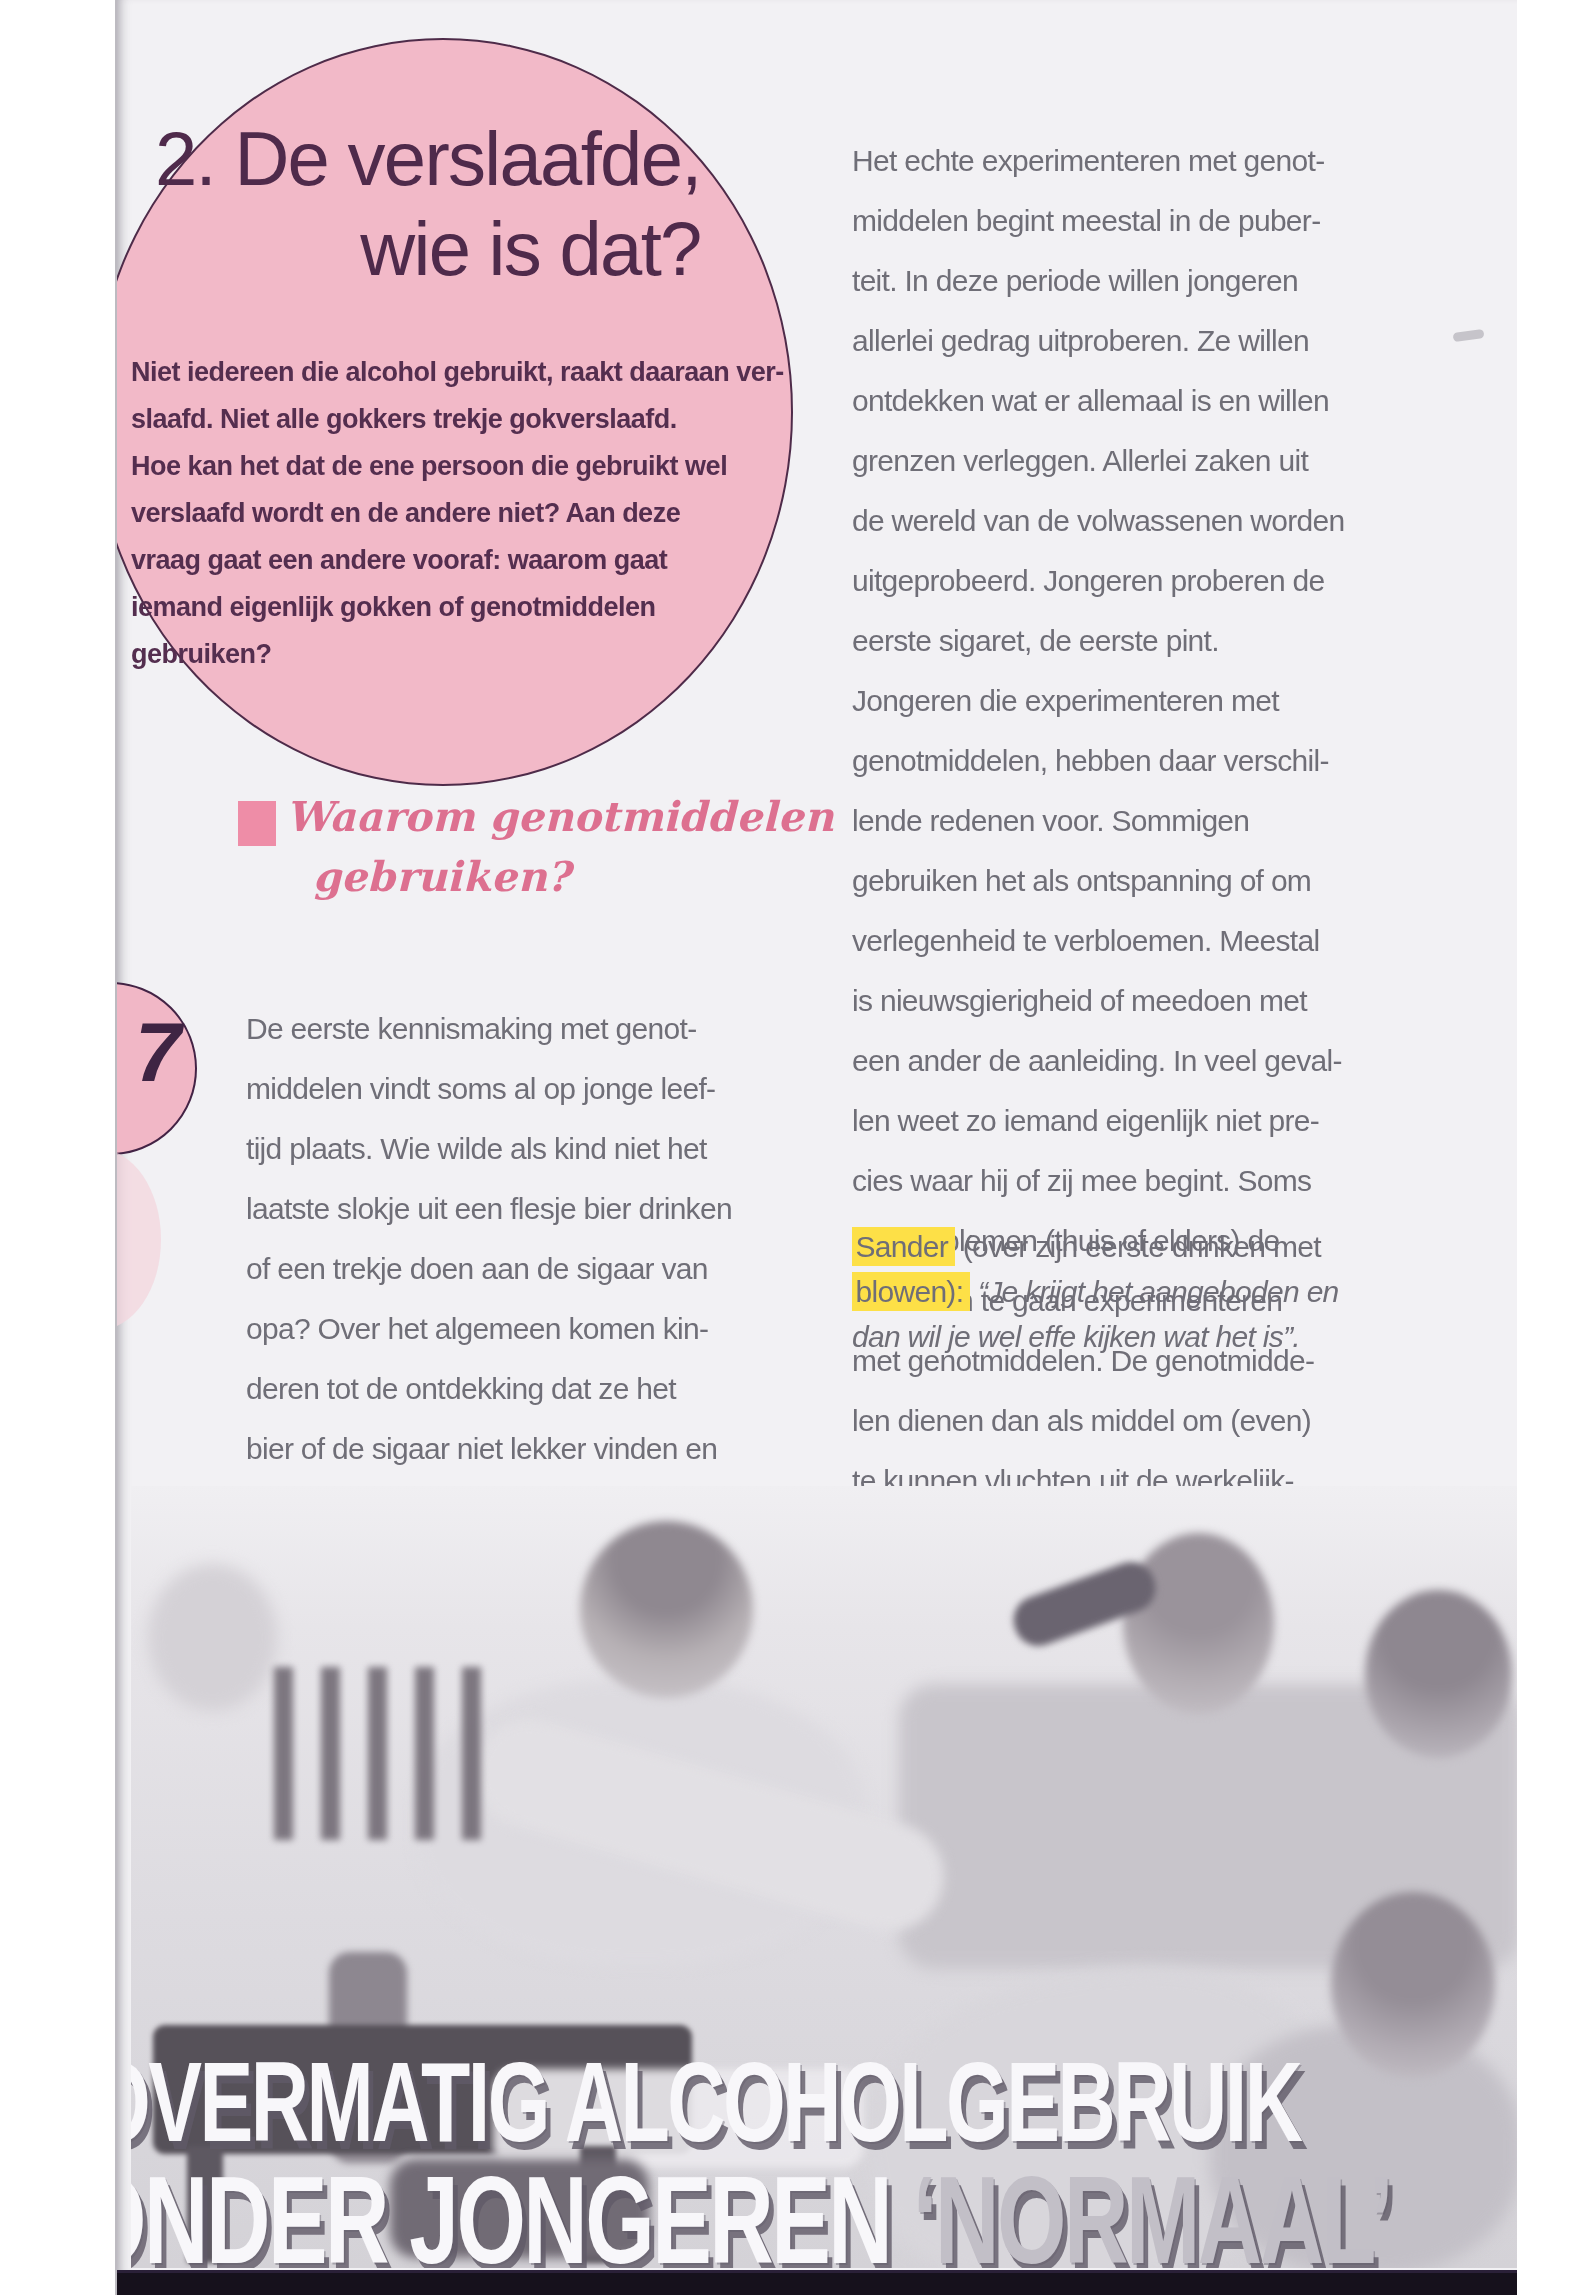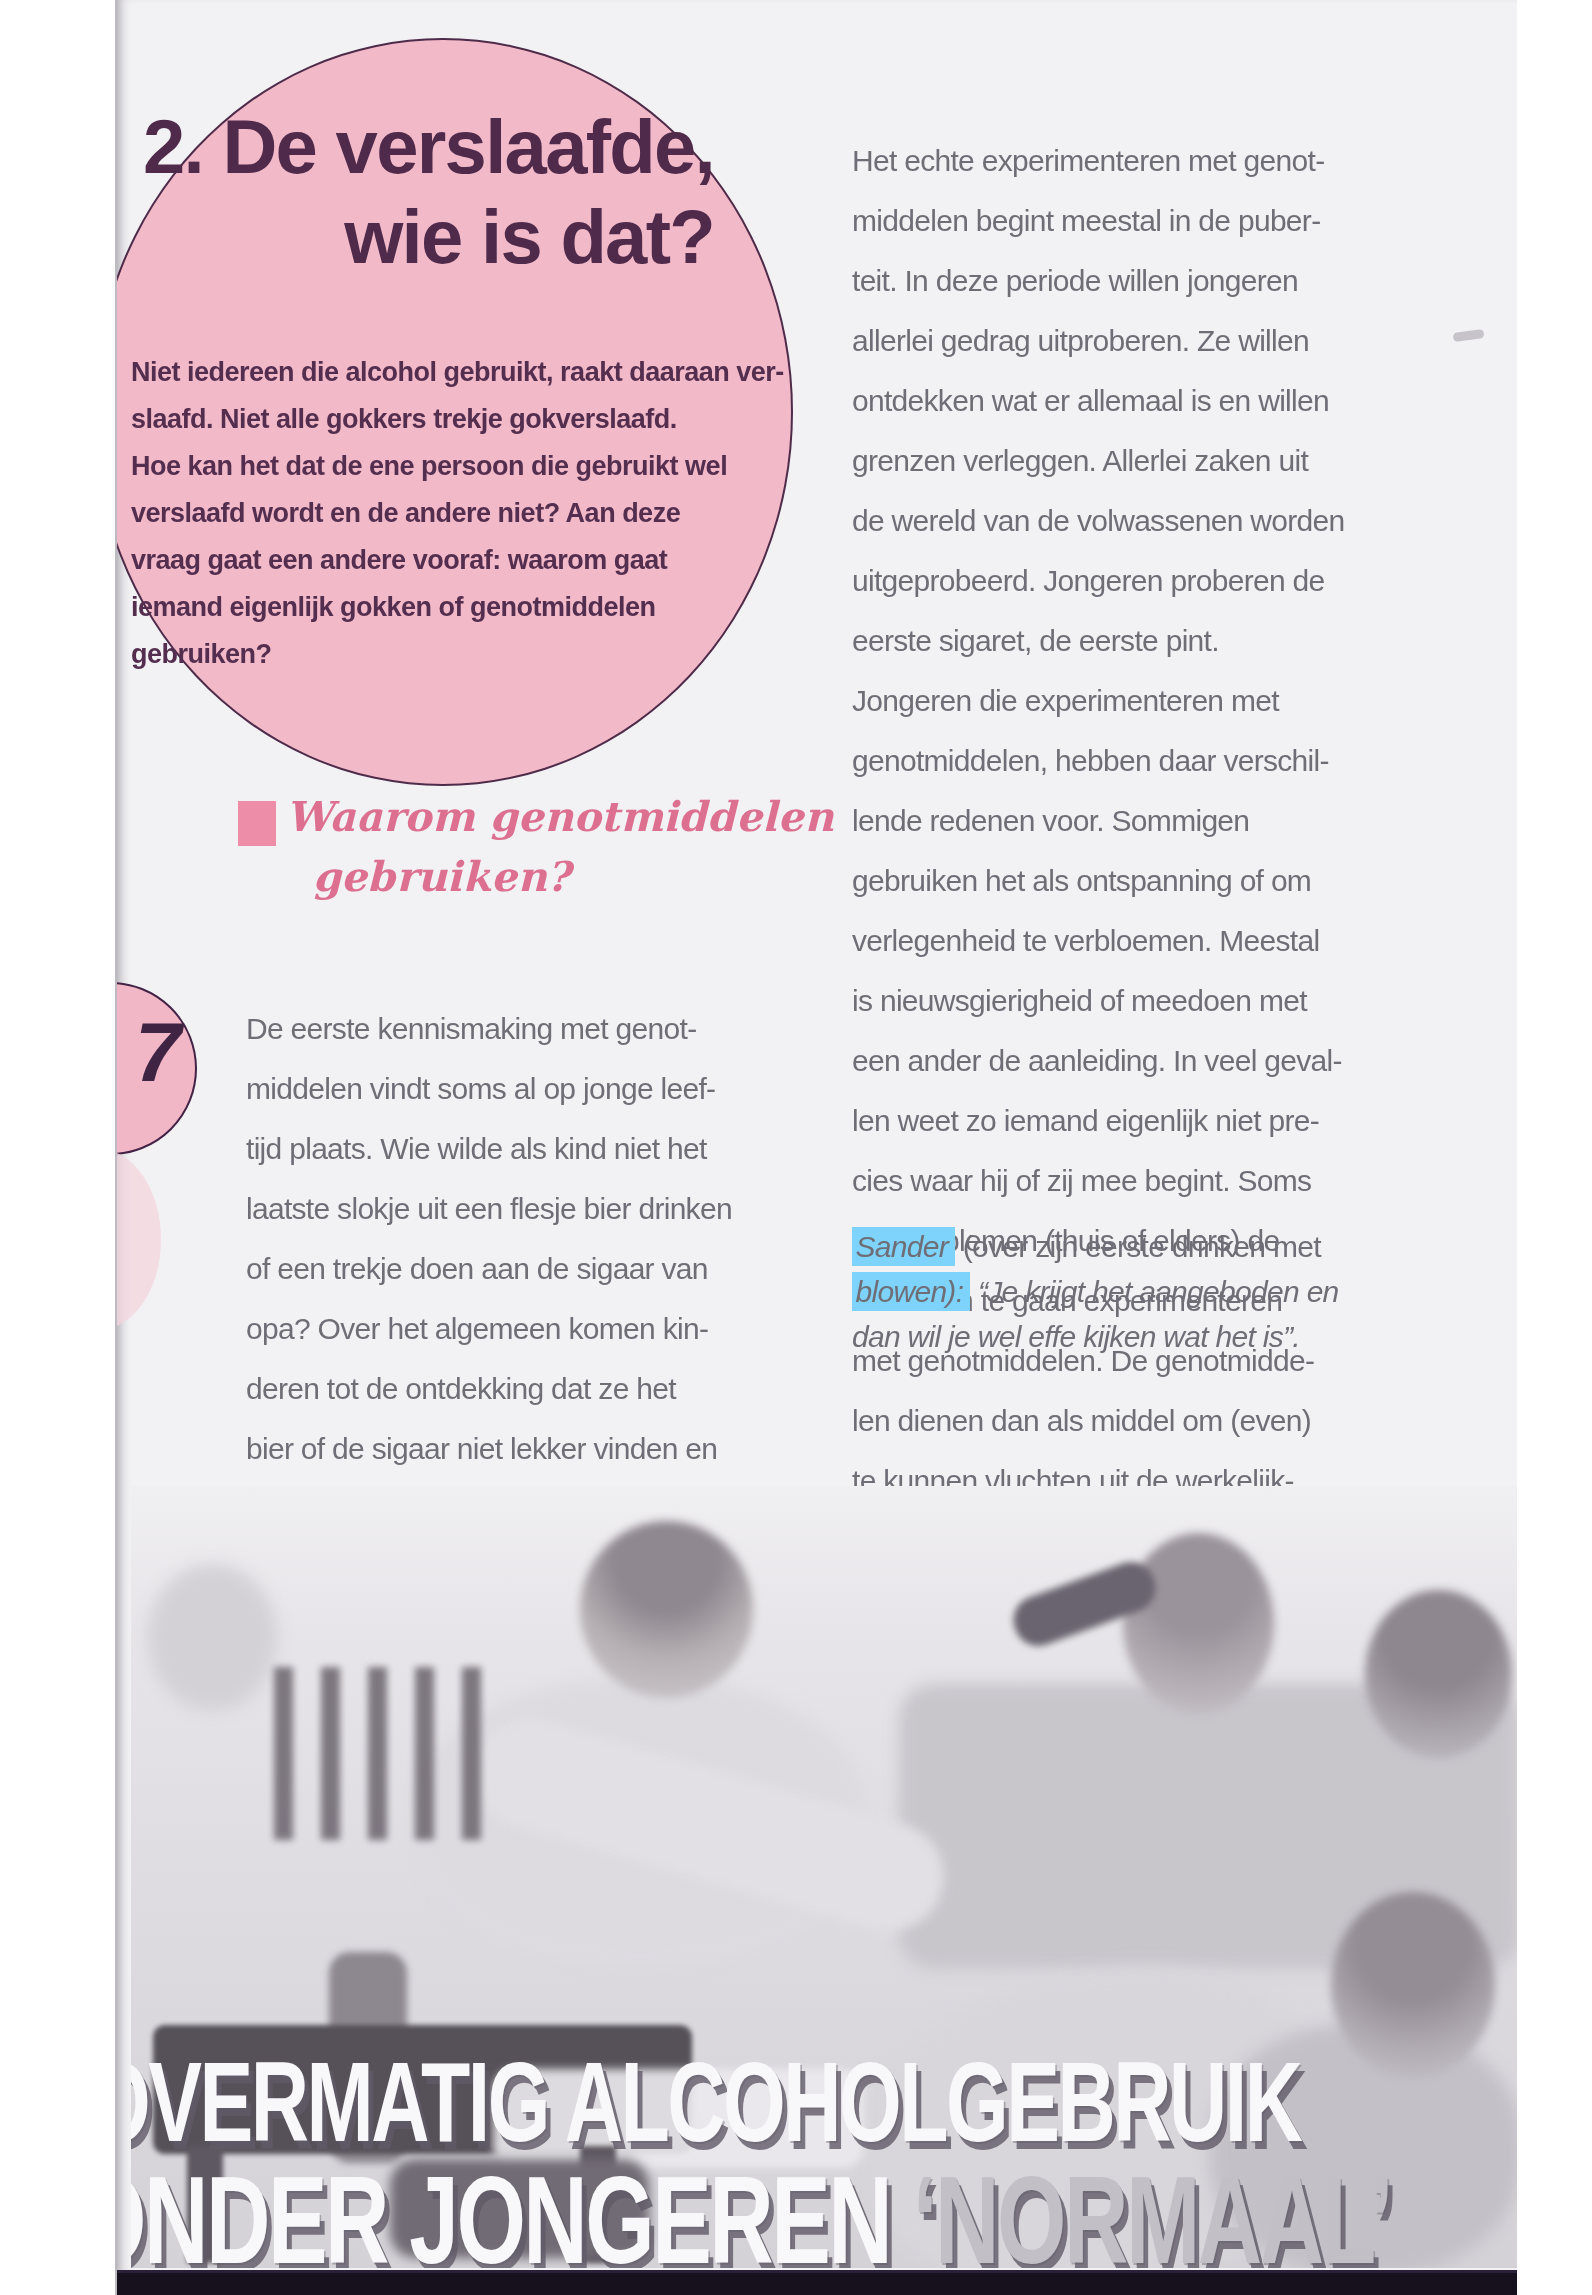--- a/index.html
+++ b/index.html
@@ -5,21 +5,21 @@
   html,body{margin:0;padding:0;background:#ffffff;}
   .canvas{position:relative;width:1592px;height:2295px;background:#ffffff;overflow:hidden;
           font-family:"Liberation Sans",sans-serif;}
   .page{position:absolute;left:115px;top:0;width:1400px;height:2295px;background:#f2f1f4;
         overflow:hidden;border-left:2.6px solid #bdbbc1;
         box-shadow:inset 10.4px 0 12px -8.6px rgba(60,55,70,.45);}
 
   
   .chapter-ellipse{position:absolute;left:-24px;top:38px;width:696px;height:744px;
         background:#f2b9c8;border:2.6px solid #4e2b49;border-radius:50%;}
-  .chapter-title{position:absolute;left:26px;top:102px;margin:0;font-size:76px;font-weight:bold;
+  .chapter-title{position:absolute;left:26px;top:102px;margin:12px;font-size:76px;font-weight:normal;
         color:#4f2a4b;line-height:90px;letter-spacing:-1.7px;}
   .chapter-title .t2{display:block;margin-left:102px;text-align:right;}
   .chapter-intro{position:absolute;left:14px;top:349px;width:690px;margin:0;
         font-size:27px;font-weight:700;line-height:47px;color:#542e4f;
         letter-spacing:-0.5px;white-space:pre-wrap;}
 
   
   .square-bullet{position:absolute;left:121px;top:801px;width:38px;height:45px;background:#ee8da7;}
   .script-heading{position:absolute;left:171px;top:787px;margin:0;
         font-family:"DejaVu Serif",serif;font-style:italic;font-weight:bold;
@@ -28,21 +28,21 @@
   
   .bodycopy{position:absolute;margin:0;font-size:30px;line-height:60px;color:#6f6e77;
         letter-spacing:-0.7px;white-space:pre-wrap;}
   .left-col{left:129px;top:999px;width:587px;}
   .right-col{left:735px;top:131px;width:587px;}
 
   
   .quote{position:absolute;left:735px;top:1224px;width:587px;font-size:30px;color:#6f6e77;
         letter-spacing:-0.7px;}
   .qline{line-height:45px;white-space:pre;}
-  .hl{background:#7dd3fc;padding:2.6px 7px 2.6px 3.5px;font-style:italic;}
+  .hl{background:#fde047;padding:2.6px 7px 2.6px 3.5px;}
   .it{font-style:italic;}
 
   
   .page-tab{position:absolute;left:-93px;top:982px;width:169px;height:169px;border-radius:50%;
         background:#f1b7c6;border:2.6px solid #432345;}
   .page-tab span{position:absolute;left:109px;top:21px;font-size:83px;font-weight:bold;
         font-style:italic;color:#3f2443;}
   .tab-ghost{position:absolute;left:-60px;top:1149px;width:104px;height:181px;background:#f3d6de;
         opacity:.75;border-radius:0 60% 60% 0 / 0 50% 50% 0;}
 

